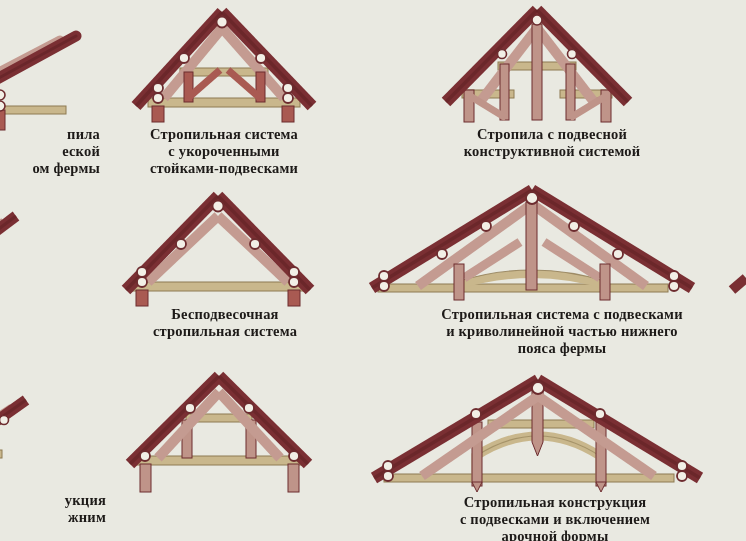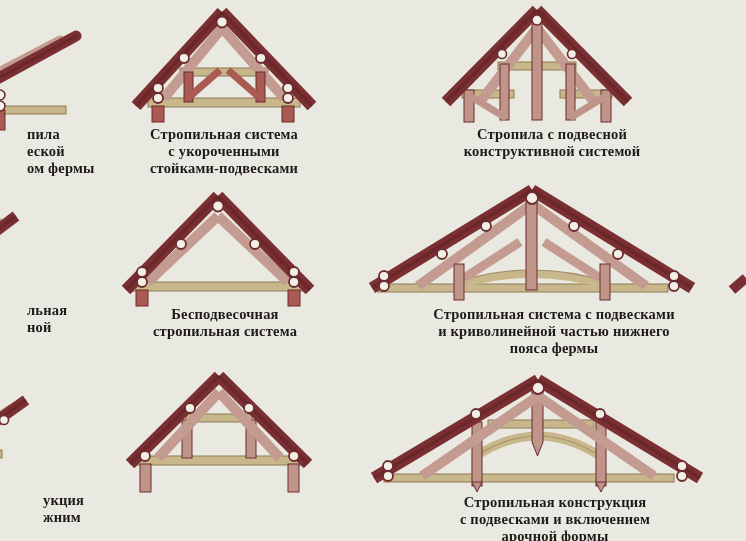--- a/index.html
+++ b/index.html
@@ -23,22 +23,21 @@
     text-align: center;
     color: #1d1a18;
     font-family: "Liberation Serif", serif;
     font-weight: 700;
     font-size: 14.5px;
     line-height: 17px;
     letter-spacing: 0.2px;
     white-space: pre-line;
   }
   .caption.left-clip {
-    text-align: left;
-    margin-left: 27px;
+    text-align: right;
   }
   svg { display: block; overflow: visible; }
 </style>
 </head>
 <body>
 
 <div id="page">
 
   <div class="fig" style="left:-92px; top:18px; width:200px; height:110px;">
     <svg width="200" height="110" viewBox="0 0 200 110">
@@ -147,22 +146,20 @@
         <line x1="16" y1="78" x2="82" y2="30" stroke="#c49b91" stroke-width="9"></line>
         <line x1="6" y1="90" x2="94" y2="24" stroke="#7a2f33" stroke-width="11"></line>
         <line x1="6" y1="90" x2="94" y2="24" stroke="#5d2023" stroke-width="3" opacity="0.5"></line>
         <rect x="34" y="80" width="10" height="28" fill="#bf9489" stroke="#6d2c2f" stroke-width="1"></rect>
         <rect x="10" y="80" width="10" height="28" fill="#bf9489" stroke="#6d2c2f" stroke-width="1"></rect>
         <circle cx="24" cy="70" r="4.5" fill="#f2efe6" stroke="#6d2c2f" stroke-width="1.6"></circle>
         <circle cx="50" cy="58" r="4.5" fill="#f2efe6" stroke="#6d2c2f" stroke-width="1.6"></circle>
       </g>
     </svg>
   </div>
-  <div class="caption left-clip" style="left:0px; top:302px; width:90px;">льная
-ной</div>
 
   <div class="fig" style="left:112px; top:186px; width:212px; height:120px;">
     <svg width="212" height="120" viewBox="0 0 212 120">
       <g stroke-linecap="butt">
 
         <rect x="20" y="96" width="172" height="9" fill="#c9b78c" stroke="#8e7b52" stroke-width="1"></rect>
 
         <line x1="36" y1="96" x2="106" y2="30" stroke="#c49b91" stroke-width="10"></line>
         <line x1="176" y1="96" x2="106" y2="30" stroke="#c49b91" stroke-width="10"></line>
 
@@ -219,21 +216,21 @@
         <circle cx="258" cy="72" r="5" fill="#f2efe6" stroke="#6d2c2f" stroke-width="1.8"></circle>
         <circle cx="24" cy="104" r="5" fill="#f2efe6" stroke="#6d2c2f" stroke-width="1.8"></circle>
         <circle cx="24" cy="94" r="5" fill="#f2efe6" stroke="#6d2c2f" stroke-width="1.8"></circle>
         <circle cx="314" cy="104" r="5" fill="#f2efe6" stroke="#6d2c2f" stroke-width="1.8"></circle>
         <circle cx="314" cy="94" r="5" fill="#f2efe6" stroke="#6d2c2f" stroke-width="1.8"></circle>
 
         <line x1="372" y1="108" x2="386" y2="96" stroke="#7a2f33" stroke-width="10"></line>
       </g>
     </svg>
   </div>
-  <div class="caption" style="left:384px; top:306px; width:340px;">Стропильная система с подвесками
+  <div class="caption" style="left:392px; top:306px; width:340px;">Стропильная система с подвесками
 и криволинейной частью нижнего
 пояса фермы</div>
 
   <div class="fig" style="left:-74px; top:380px; width:170px; height:110px;">
     <svg width="170" height="110" viewBox="0 0 170 110">
       <g stroke-linecap="butt">
         <rect x="2" y="70" width="74" height="8" fill="#c9b78c" stroke="#8e7b52" stroke-width="1"></rect>
         <line x1="14" y1="76" x2="86" y2="28" stroke="#c49b91" stroke-width="9"></line>
         <line x1="4" y1="88" x2="100" y2="20" stroke="#7a2f33" stroke-width="11"></line>
         <line x1="4" y1="88" x2="100" y2="20" stroke="#5d2023" stroke-width="3" opacity="0.5"></line>

